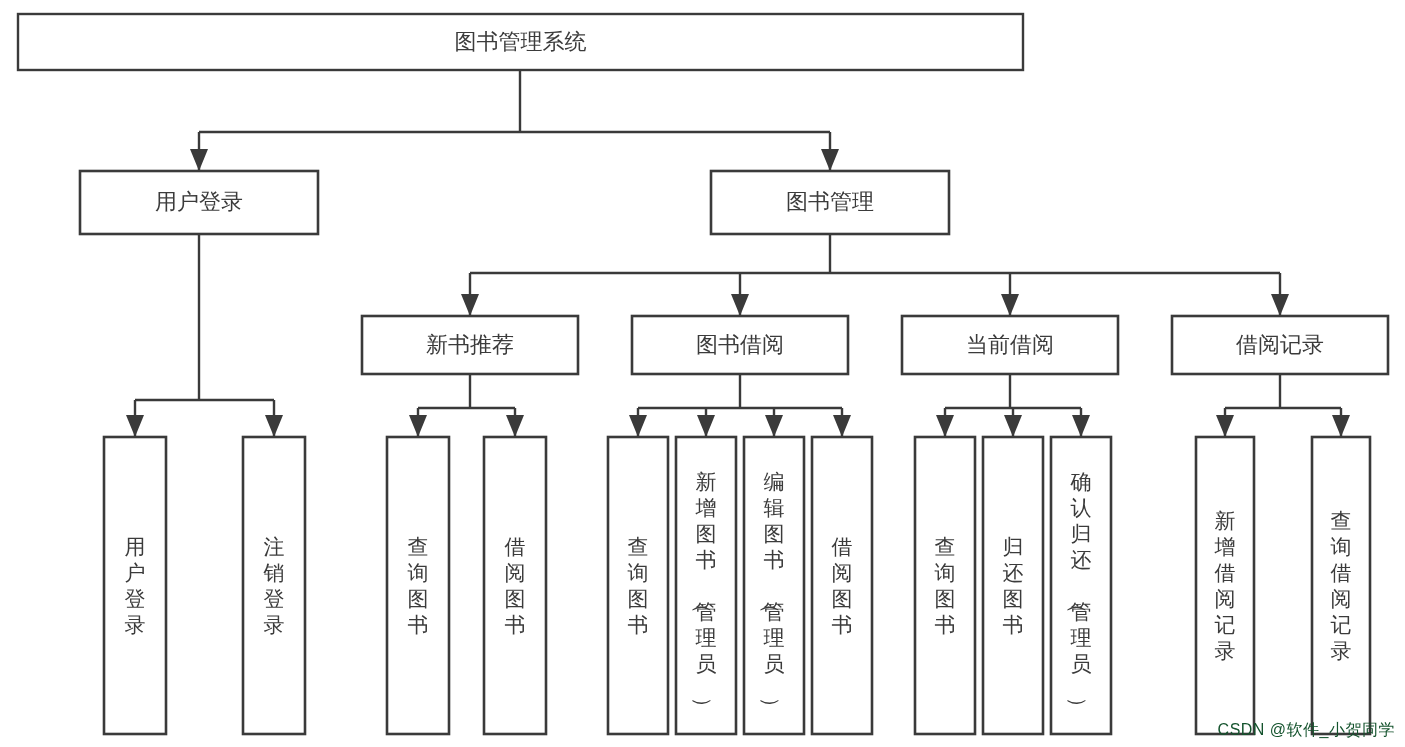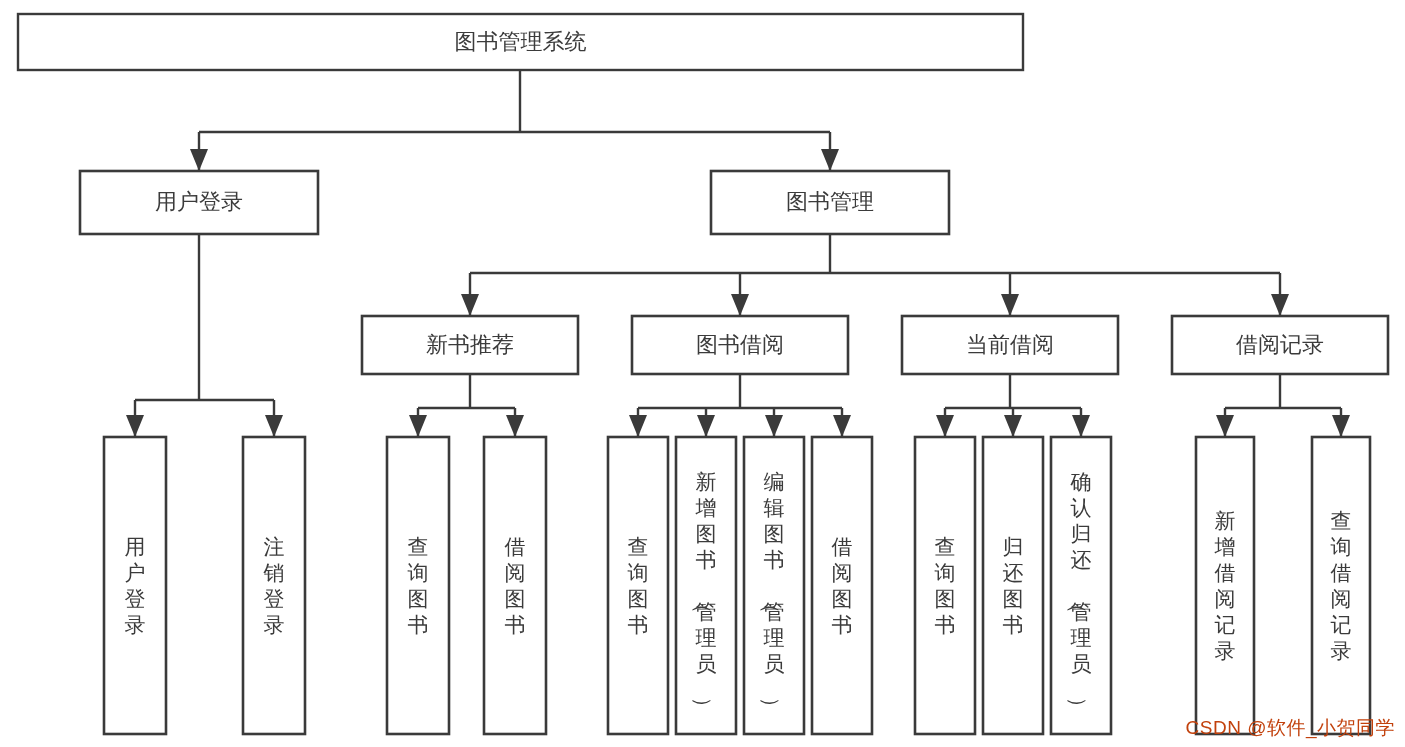--- a/index.html
+++ b/index.html
@@ -55,22 +55,22 @@
     stroke-linecap: butt;
   }
   .arrow-head {
     fill: #3a3a3a;
     stroke: none;
   }
   .watermark {
     position: absolute;
     right: 10px;
     bottom: 6px;
-    color: #c2410c;
-    font-size: 19px;
+    color: #14532d;
+    font-size: 16px;
     font-family: "Liberation Sans", "DejaVu Sans", sans-serif;
     white-space: nowrap;
     letter-spacing: 0.5px;
     user-select: none;
     margin-left: 21px;
   }
 </style>
 </head>
 <body>
 

